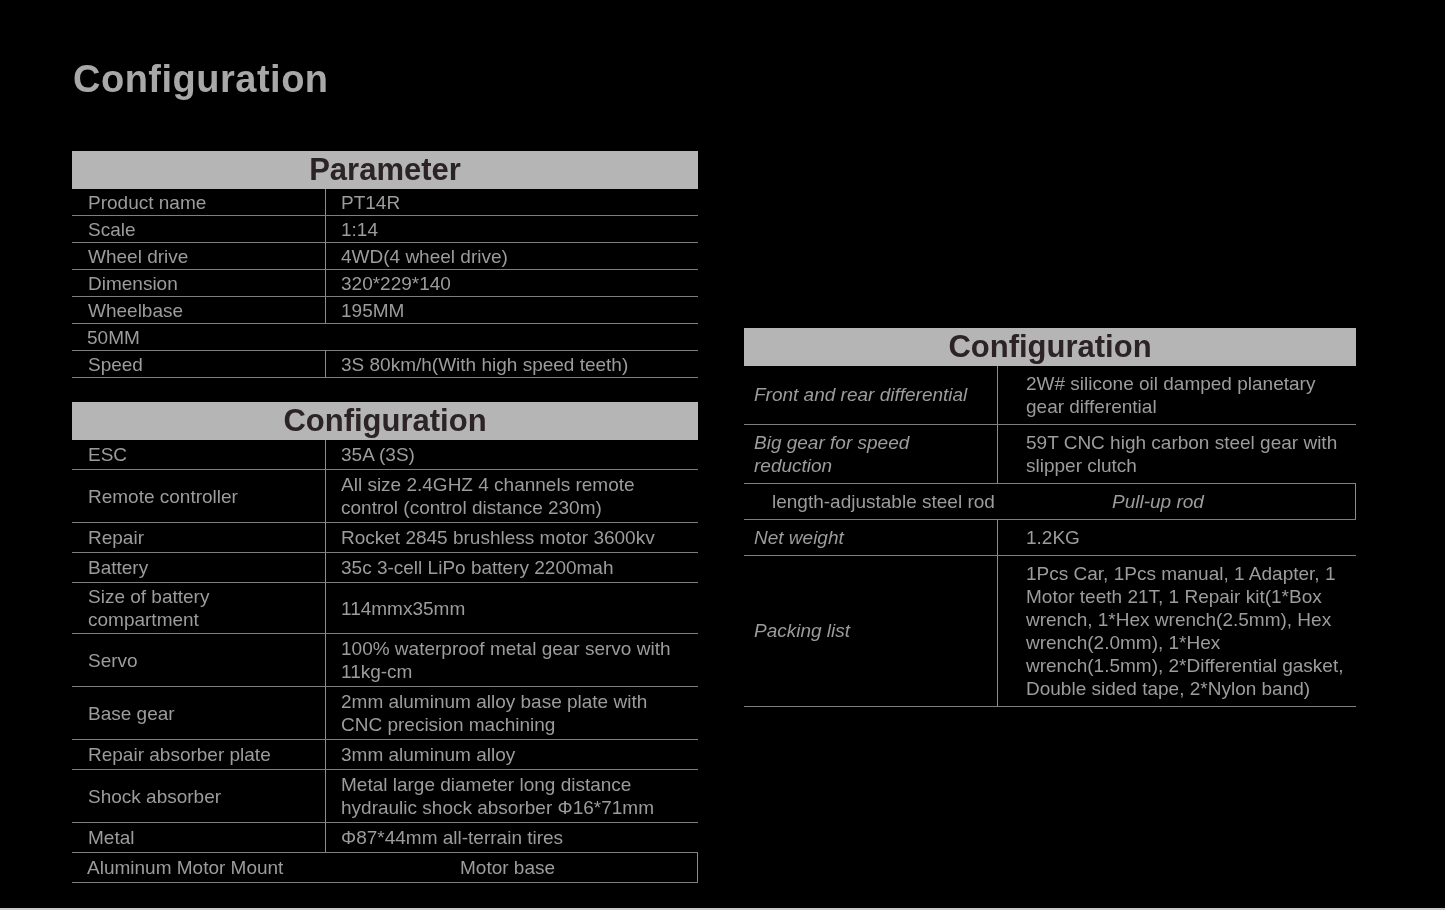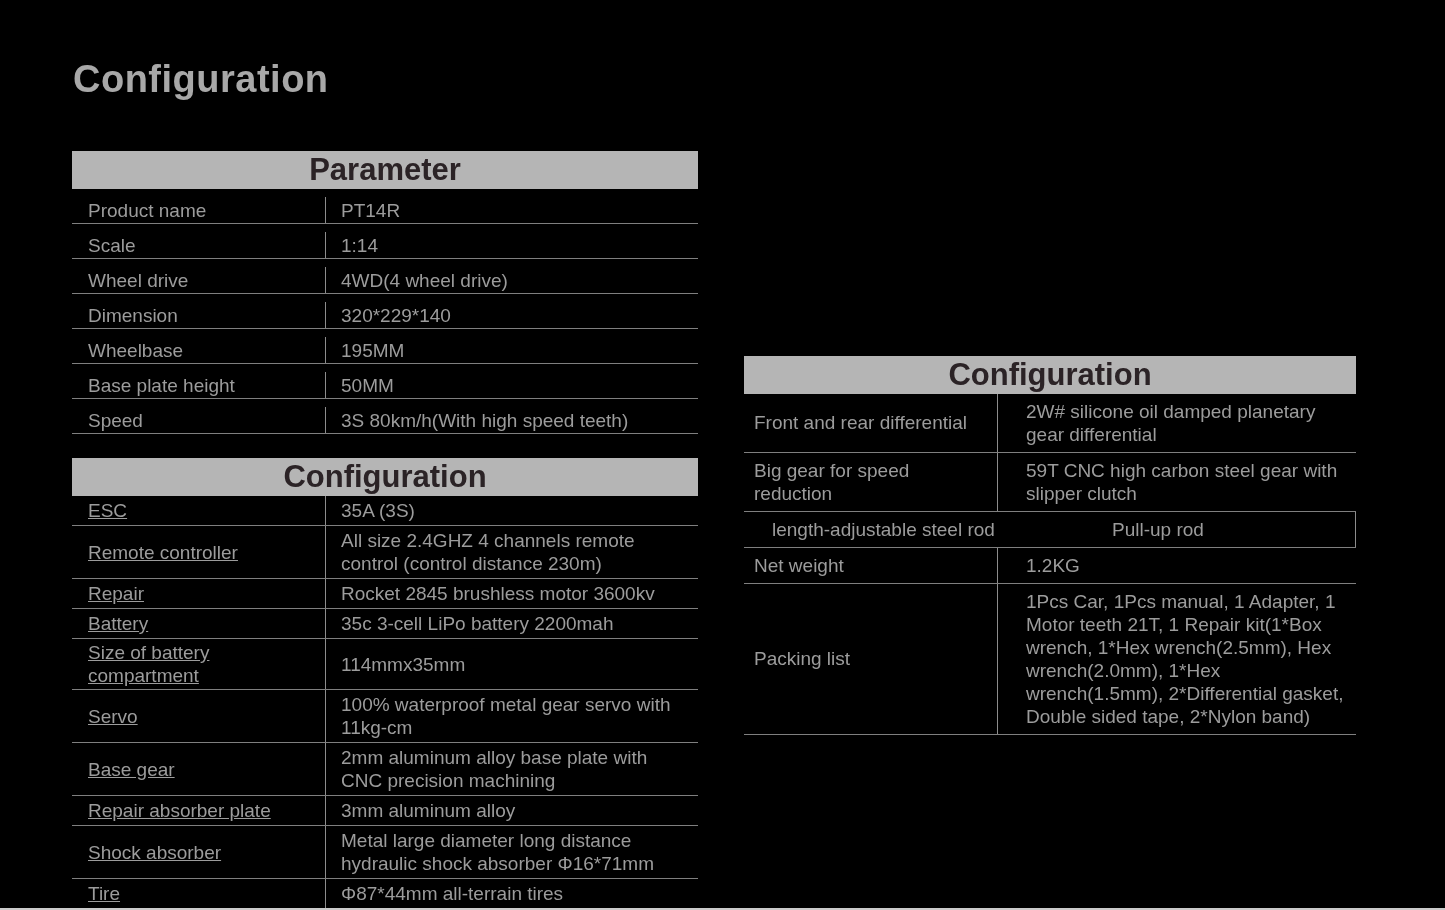--- a/index.html
+++ b/index.html
@@ -62,32 +62,32 @@
     align-items: center;
   }
   .cell.label {
     width: 254px;
     flex: none;
     border-right: 1px solid #8c8c8c;
   }
   .cell.value { flex: 1; }
 
   
-  .t-param .row { min-height: 26px; margin-top: 8px; }
+  .t-param .row { min-height: 26px; }
   .t-param .cell.label { padding: 1px 8px 1px 16px; }
   .t-param .cell.value { padding: 1px 10px 1px 15px; }
 
   
   .t-confl .row { min-height: 27px; }
-  .t-confl .cell.label { padding: 2px 8px 2px 16px; text-decoration: underline; }
+  .t-confl .cell.label { padding: 2px 8px 2px 16px; }
   .t-confl .cell.value { padding: 3px 10px 3px 15px; }
 
   
   .t-confr .row { min-height: 30px; }
-  .t-confr .cell.label { padding: 5px 8px 5px 10px; }
+  .t-confr .cell.label { padding: 5px 8px 5px 10px; font-style: italic; }
   .t-confr .cell.value { padding: 6px 10px 6px 28px; }
 
   .bottom-strip {
     position: absolute;
     left: 0;
     bottom: 0;
     width: 100%;
     height: 2px;
     background: #cbcbcb;
   }
@@ -118,21 +118,20 @@
           </div>
           <div class="row">
             <div class="cell label">Dimension</div>
             <div class="cell value">320*229*140</div>
           </div>
           <div class="row">
             <div class="cell label">Wheelbase</div>
             <div class="cell value">195MM</div>
           </div>
           <div class="row">
-            <div class="cell label">Base plate height</div>
             <div class="cell value">50MM</div>
           </div>
           <div class="row">
             <div class="cell label">Speed</div>
             <div class="cell value">3S 80km/h(With high speed teeth)</div>
           </div>
         </div>
     </section>
 
     <section class="spec-table t-confl">
@@ -168,21 +167,21 @@
           </div>
           <div class="row">
             <div class="cell label">Repair absorber plate</div>
             <div class="cell value">3mm aluminum alloy</div>
           </div>
           <div class="row">
             <div class="cell label">Shock absorber</div>
             <div class="cell value">Metal large diameter long distance hydraulic shock absorber Φ16*71mm</div>
           </div>
           <div class="row">
-            <div class="cell label">Tire</div>
+            <div class="cell label">Metal</div>
             <div class="cell value">Φ87*44mm all-terrain tires</div>
           </div>
           <div class="row">
             <div class="cell value">Aluminum Motor Mount</div>
             <div class="cell label">Motor base</div>
           </div>
         </div>
     </section>
 
   </div>

